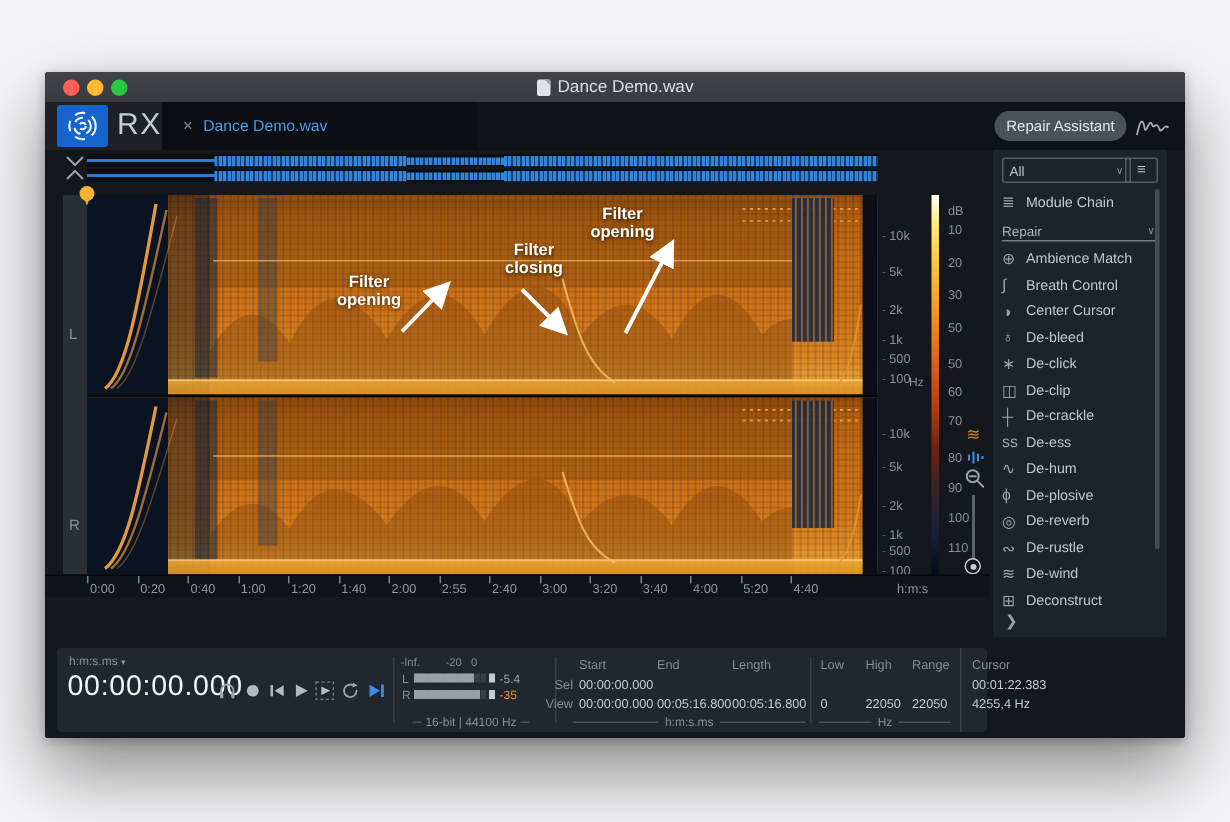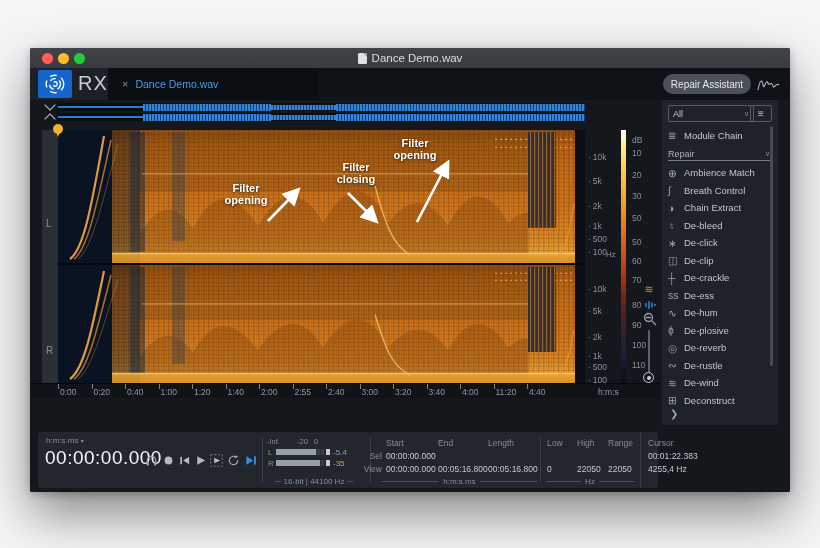--- a/index.html
+++ b/index.html
@@ -321,21 +321,21 @@
      <span class="ticklbl" style="left:298px">2:40</span>
             <div class="tick" style="left:329.5px"></div>
      <span class="ticklbl" style="left:331.5px">3:00</span>
             <div class="tick" style="left:363px"></div>
      <span class="ticklbl" style="left:365px">3:20</span>
             <div class="tick" style="left:396.5px"></div>
      <span class="ticklbl" style="left:398.5px">3:40</span>
             <div class="tick" style="left:430px"></div>
      <span class="ticklbl" style="left:432px">4:00</span>
             <div class="tick" style="left:463.5px"></div>
-     <span class="ticklbl" style="left:465.5px">11:20</span>
+     <span class="ticklbl" style="left:465.5px">5:20</span>
             <div class="tick" style="left:497px"></div>
      <span class="ticklbl" style="left:499px">4:40</span>
           </div>
         <span class="ticklbl" style="left:568px;">h:m:s</span>
       </div>
 
       <div class="toolbar">
         
         
         
@@ -387,21 +387,21 @@
             <div class="mod">
        <span class="ic">⊕</span>
        <span>Ambience Match</span>
             </div>
             <div class="mod">
        <span class="ic">∫</span>
        <span>Breath Control</span>
             </div>
             <div class="mod">
        <span class="ic">◑</span>
-       <span>Chain Extract</span>
+       <span>Center Cursor</span>
             </div>
             <div class="mod">
        <span class="ic">♁</span>
        <span>De-bleed</span>
             </div>
             <div class="mod">
        <span class="ic">∗</span>
        <span>De-click</span>
             </div>
             <div class="mod">

